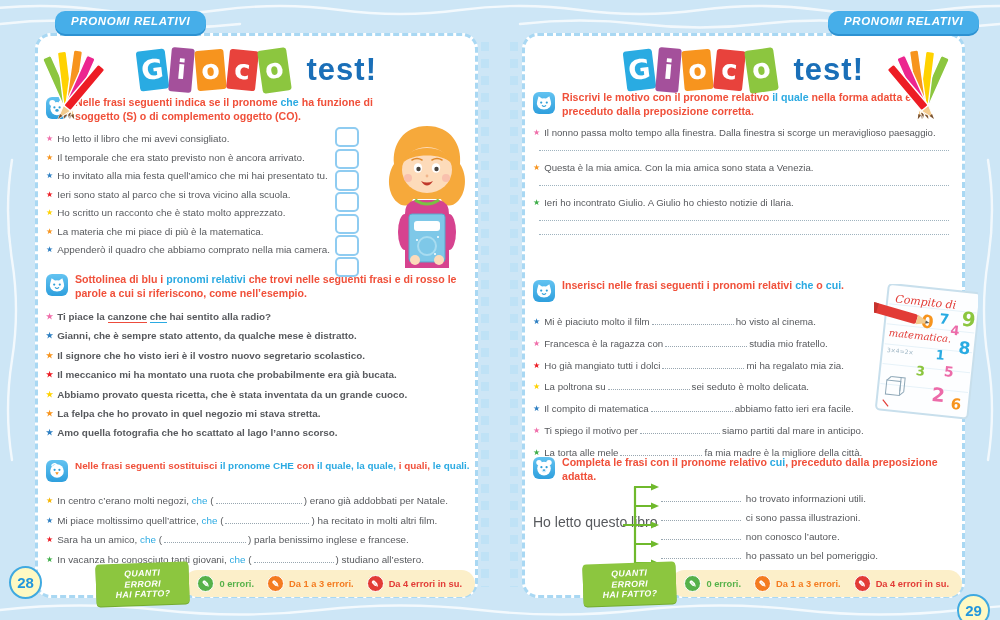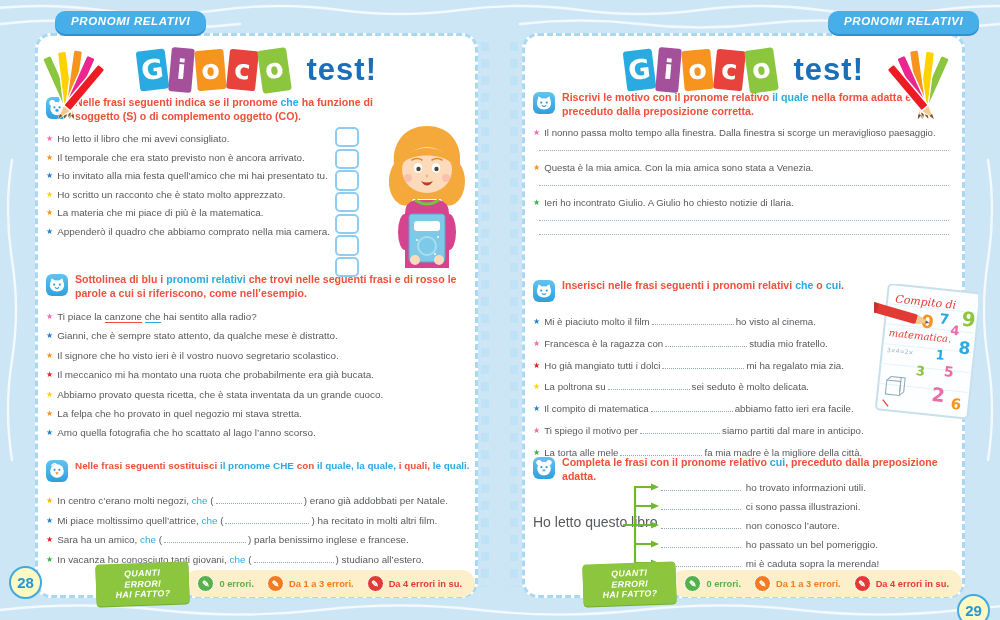--- a/index.html
+++ b/index.html
@@ -38,38 +38,38 @@
   .ex-icon{flex:0 0 22px;width:22px;height:22px;border-radius:6px;
            background:linear-gradient(#63c3f1,#2e9fdd);margin-top:1px;}
   .ex-icon svg{width:22px;height:22px;display:block;}
   .ex-head-text{font-weight:bold;font-size:10.6px;line-height:13.5px;}
   #ex-l3 .ex-head-text{font-size:9.9px;}
   .c-red{color:#f0503a;} .c-blue{color:#2baae2;}
 
   .ex-items{margin-top:7px;color:#57595d;}
   .item-row{font-size:9.9px;white-space:nowrap;}
   #ex-l1 .item-row{line-height:18.5px;}
-  #ex-l2 .item-row{line-height:19.4px;}
+  #ex-l2 .item-row{line-height:19.4px;font-weight:bold;}
   #ex-l3 .item-row{line-height:19.5px;}
   #ex-r1 .item-row{line-height:18px;font-size:9.6px;}
   #ex-r2 .item-row{line-height:21.8px;font-size:9.7px;}
   #ex-r3 .item-row{line-height:19px;}
   .star{display:inline-block;margin-right:4px;font-size:8px;vertical-align:1px;}
   .dots{display:inline-block;height:10px;border-bottom:1.6px dotted #98a6b0;margin:0 2px;}
   .ans-line{height:5px;border-bottom:1.6px dotted #9fb3bf;margin:3px 0 8px 6px;width:410px;}
 
   .boxes{position:absolute;left:289px;top:31px;display:flex;flex-direction:column;gap:1.5px;}
   .abox{width:20px;height:16.2px;border:2px solid #8fccf1;border-radius:5px;background:#fff;}
 
   .girl{position:absolute;left:338px;top:84px;width:102px;height:148px;}
   .paper{position:absolute;left:349px;top:248px;width:104px;height:136px;}
 
   .stem{position:absolute;left:0;top:58px;font-size:14px;color:#57595d;white-space:nowrap;}
   .bracket{position:absolute;left:90px;top:24px;width:48px;height:100px;}
-  #ex-r3 .ex-items{position:absolute;left:126px;top:22px;margin-top:0;}
+  #ex-r3 .ex-items{position:absolute;left:126px;top:22px;margin-top:11px;}
 
   .score-row{position:absolute;top:527px;left:58px;display:flex;align-items:center;z-index:3;}
   .badge{background:#8cc63f;color:#fff;font-weight:bold;font-style:italic;font-size:8.8px;
          line-height:10.5px;text-align:center;padding:5px 9px;border-radius:4px;
          transform:rotate(-2deg);letter-spacing:.4px;z-index:2;box-shadow:0 1px 0 #74ab31;}
   .score-pill{background:#fcefc9;border-radius:14px;height:27px;display:flex;align-items:center;
               padding:0 13px;margin-left:-5px;gap:13px;white-space:nowrap;}
   .level{display:inline-flex;align-items:center;gap:5px;font-weight:bold;font-size:9.3px;}
   .pc{width:17px;height:17px;border-radius:50%;color:#fff;display:inline-flex;align-items:center;
       justify-content:center;font-size:9px;border:1.5px solid #fff;box-sizing:border-box;}
@@ -175,20 +175,21 @@
               <circle cx="13.6" cy="10.4" r="1.1" fill="#2e9fd8"></circle>
               <ellipse cx="11" cy="13.4" rx="1.7" ry="1.3" fill="#2e9fd8"></ellipse>
             </svg>
           </span>
         <span class="ex-head-text" style="width:330px;"><span class="c-red">Nelle frasi seguenti indica se il pronome </span><span class="c-blue">che</span><span class="c-red"> ha funzione di soggetto (S) o di complemento oggetto (CO).</span></span>
       </div>
       <div class="ex-items">
           <div class="item-row"><span class="star" style="color: rgb(240, 110, 170);">★</span><span>Ho letto il libro che mi avevi consigliato.</span></div>
           <div class="item-row"><span class="star" style="color: rgb(247, 148, 30);">★</span><span>Il temporale che era stato previsto non è ancora arrivato.</span></div>
           <div class="item-row"><span class="star" style="color: rgb(46, 127, 194);">★</span><span>Ho invitato alla mia festa quell’amico che mi hai presentato tu.</span></div>
+          <div class="item-row"><span class="star" style="color: rgb(237, 28, 36);">★</span><span>Ieri sono stato al parco che si trova vicino alla scuola.</span></div>
           <div class="item-row"><span class="star" style="color: rgb(255, 210, 0);">★</span><span>Ho scritto un racconto che è stato molto apprezzato.</span></div>
           <div class="item-row"><span class="star" style="color: rgb(247, 148, 30);">★</span><span>La materia che mi piace di più è la matematica.</span></div>
           <div class="item-row"><span class="star" style="color: rgb(46, 127, 194);">★</span><span>Appenderò il quadro che abbiamo comprato nella mia camera.</span></div>
         </div>
       <div class="boxes">
           <div class="abox"></div>
           <div class="abox"></div>
           <div class="abox"></div>
           <div class="abox"></div>
           <div class="abox"></div>

